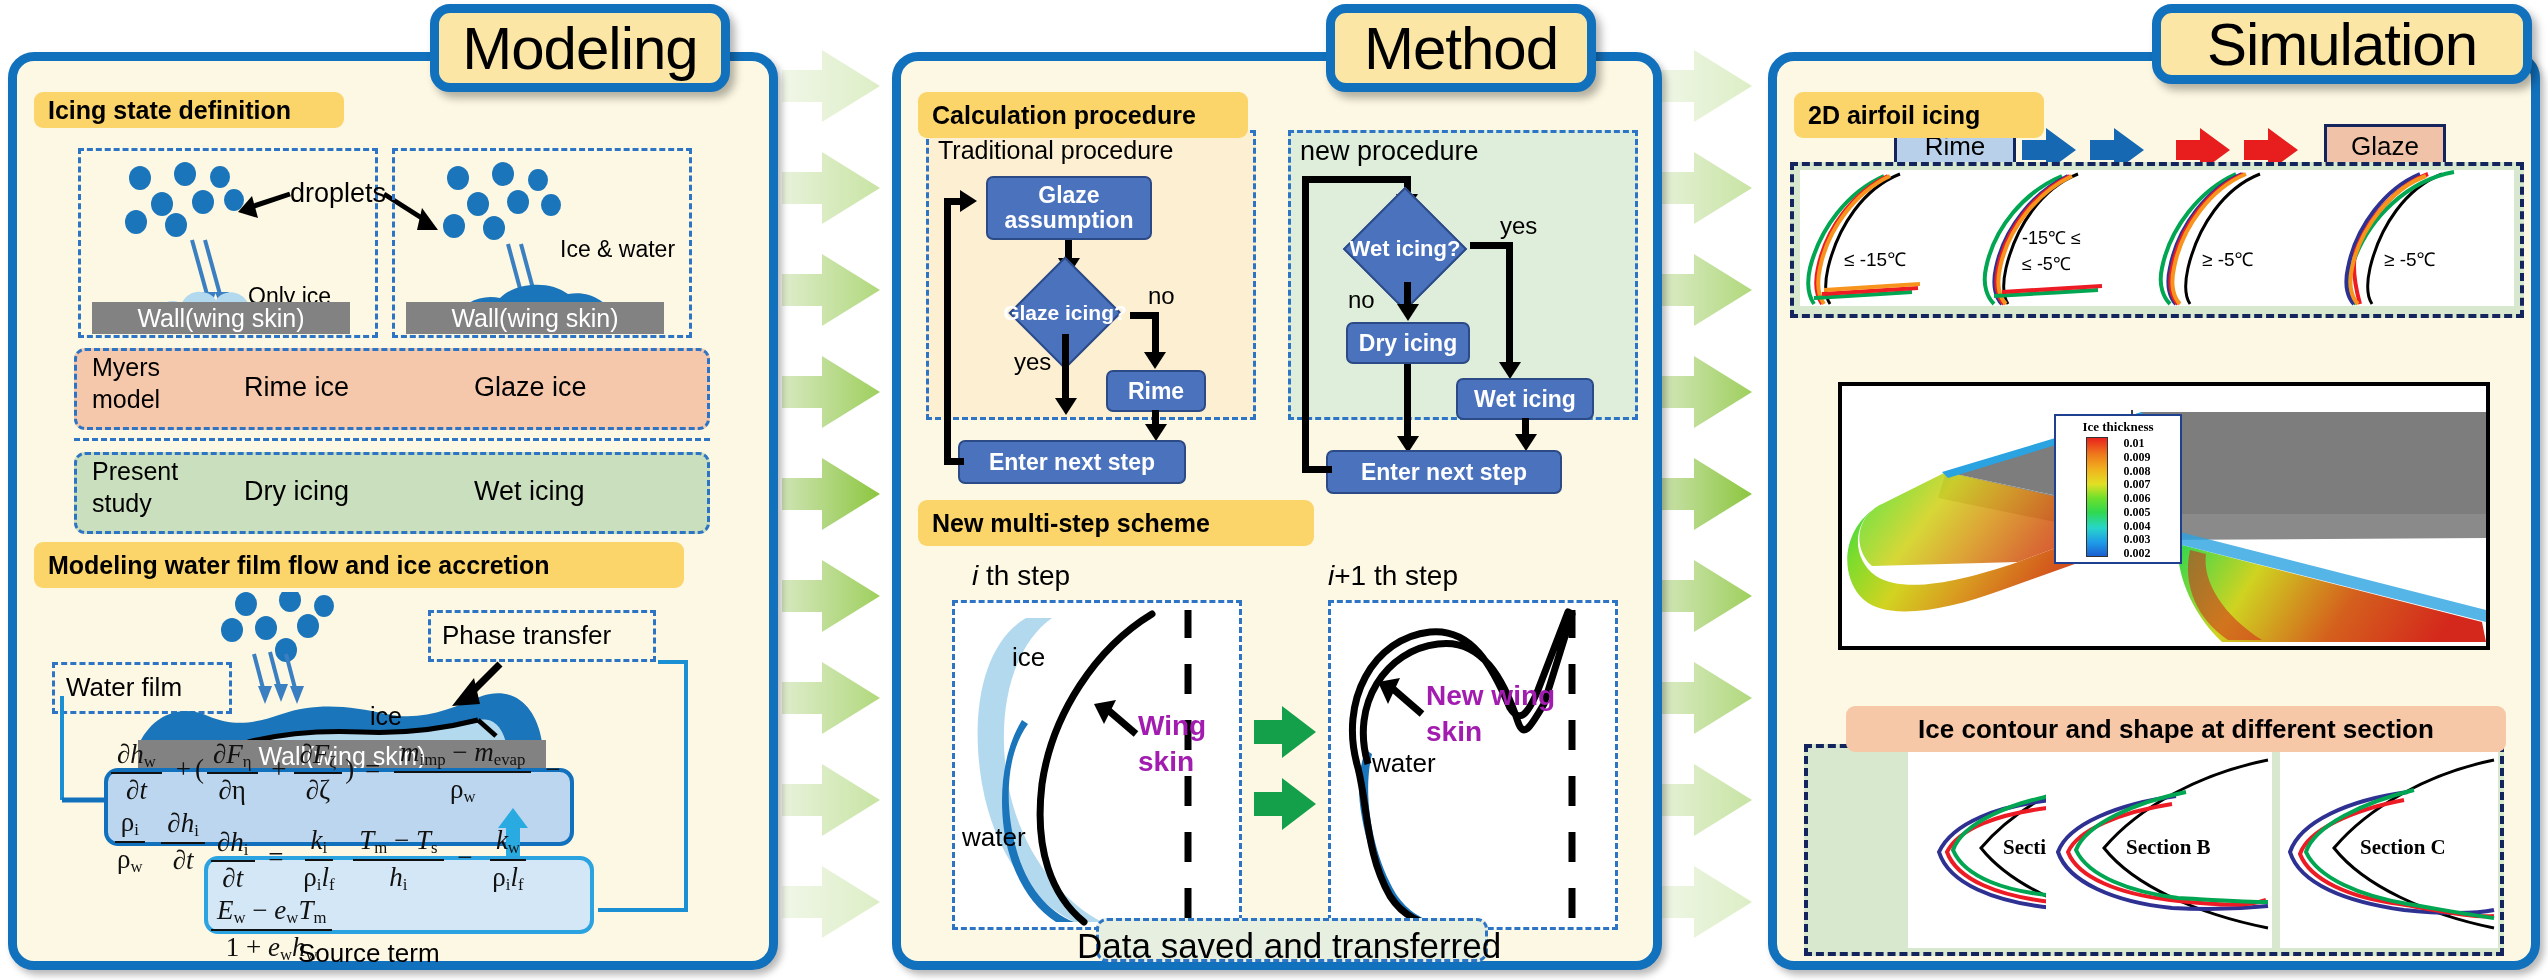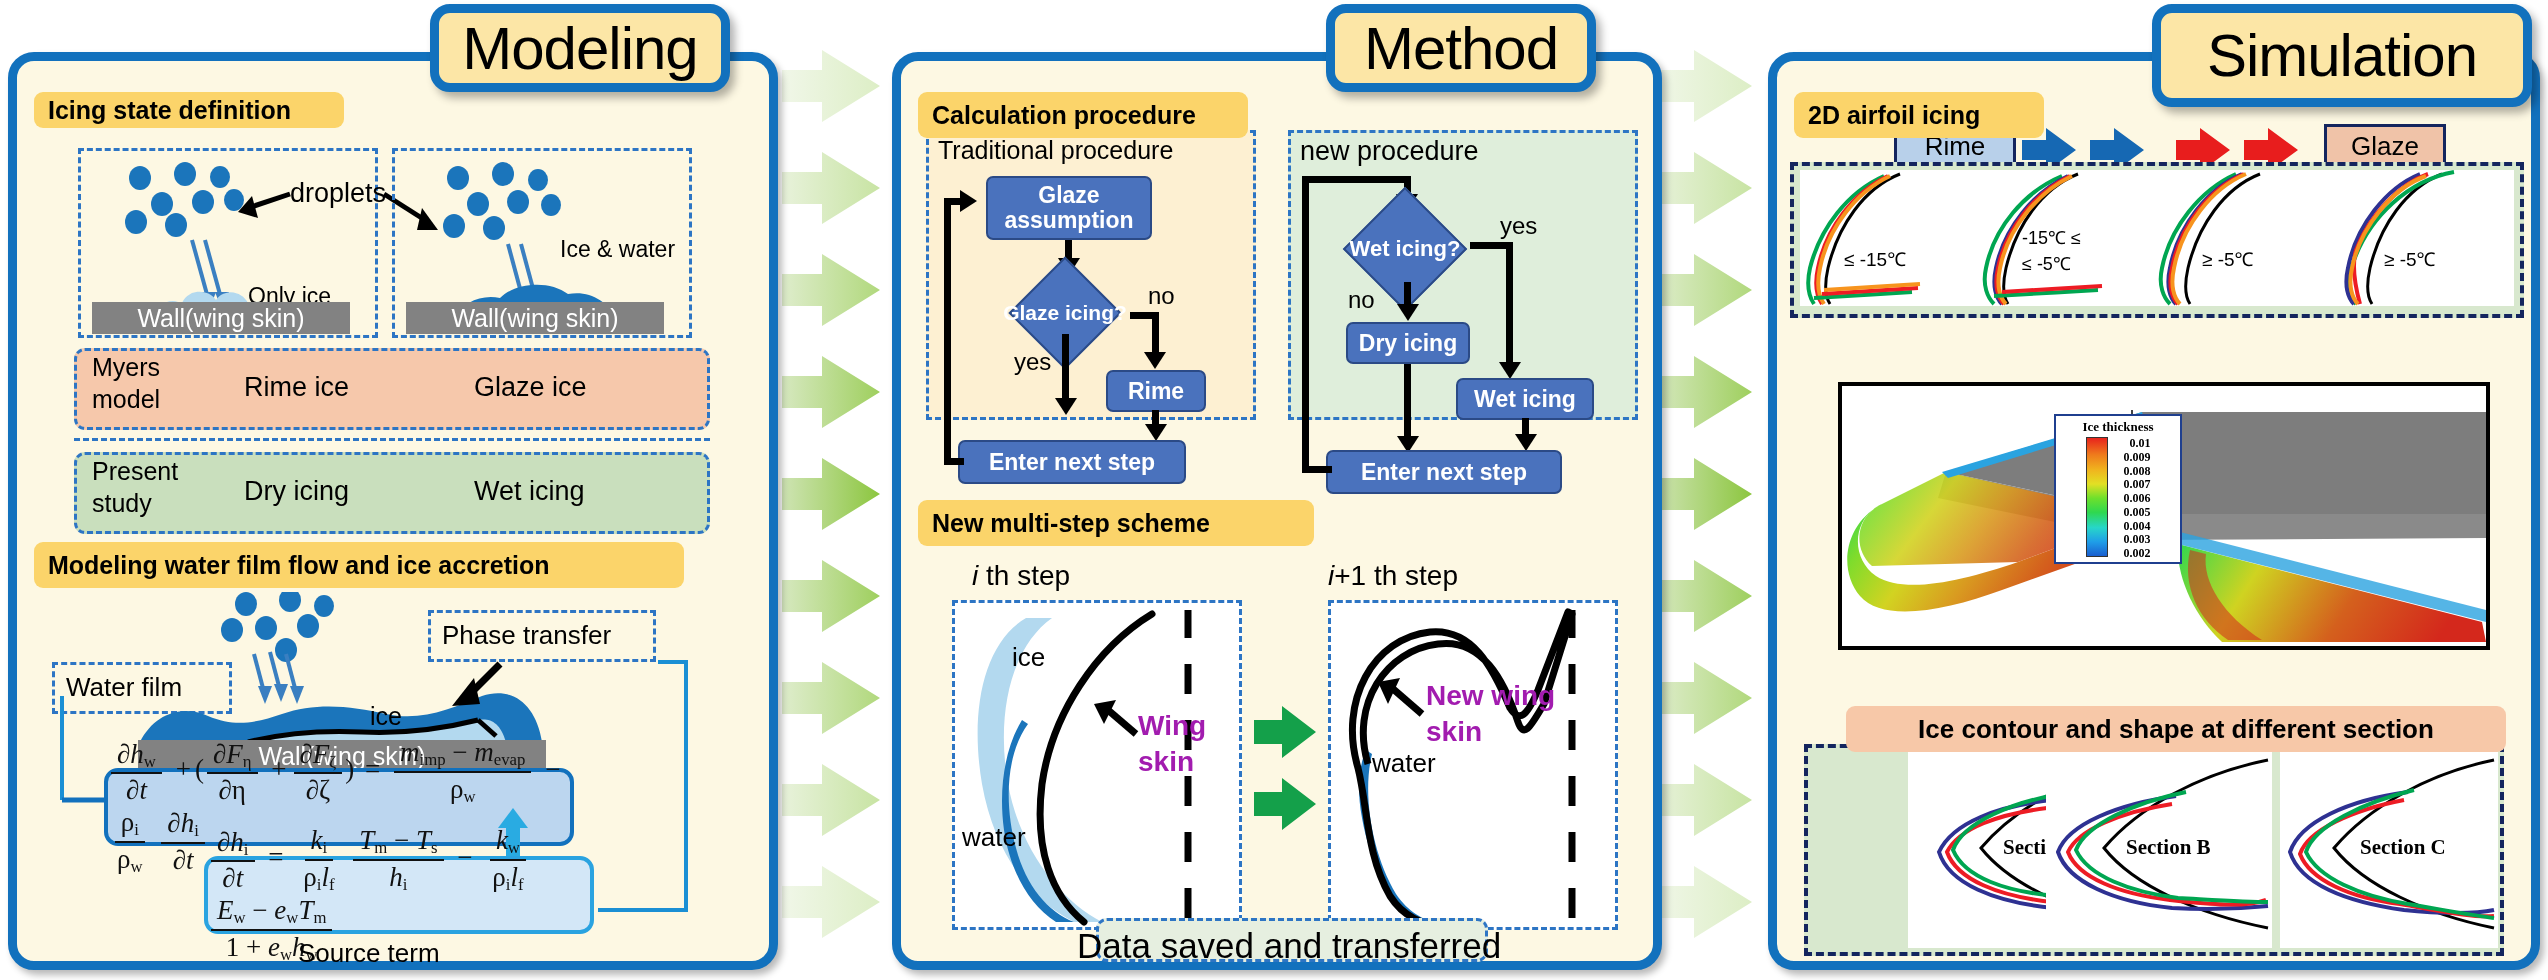--- a/index.html
+++ b/index.html
@@ -128,21 +128,21 @@
 
   
   .mini { position:absolute; background:#fff; }
 
   
   .cbar-wrap {
     position:absolute; background:#fff; border:2px solid #1f3f8f;
     display:flex; flex-direction:column; align-items:center; padding:3px 5px;
   }
   .cbar-title { font-family:"Liberation Serif", serif; font-weight:700; font-size:13px; color:#000; }
-  .cbar-body { display:flex; gap:16px; margin-top:2px;text-align:right; }
+  .cbar-body { display:flex; gap:16px; margin-top:2px; }
   .cbar-grad {
     width:22px; height:120px;
     background: linear-gradient(to top,
       #1a5fd0 0%, #1f9ee8 12%, #27d6c9 24%, #2fd84f 37%,
       #6ee02c 49%, #e2e024 61%, #f0b41e 73%, #ef7a1c 86%, #e8231c 100%);
     border:1px solid #333;
   }
   .cbar-labels { display:flex; flex-direction:column; justify-content:space-between; height:122px; }
   .cbar-labels span { font-family:"Liberation Serif", serif; font-weight:700; font-size:12px; line-height:1; color:#000; }
 </style>
@@ -581,21 +581,21 @@
   </svg>
   <div class="lbl red" style="left:1426px; top:680px; font-size:28px;">New wing</div>
   <div class="lbl red" style="left:1426px; top:716px; font-size:28px;">skin</div>
   <div class="lbl" style="left:1372px; top:748px; font-size:26px;">water</div>
 
   <div class="rbox" style="left:1096px; top:918px; width:392px; height:44px; background:#e6efe0;"></div>
   <div class="lbl" style="left:1077px; top:926px; font-size:35px;">Data saved and transferred</div>
 
   <div class="panel" style="left:1768px; top:52px; width:772px; height:918px;"></div>
 
-  <div class="panel-title" style="left:2152px; top:4px; width:380px; height:103px;">Simulation</div>
+  <div class="panel-title" style="left:2152px; top:4px; width:380px; height:80px;">Simulation</div>
 
   <div class="chip" style="left:1794px; top:92px; width:250px; height:46px;">2D airfoil icing</div>
 
   <div style="position:absolute; left:1894px; top:124px; width:122px; height:44px;
               background:#b8d0ea; border:3px solid #14255e; display:flex;
               align-items:center; justify-content:center; font-size:26px; color:#000;">
     <span>Rime</span>
   </div>
 
   <svg style="position:absolute; left:2018px; top:124px;" width="298" height="48">

